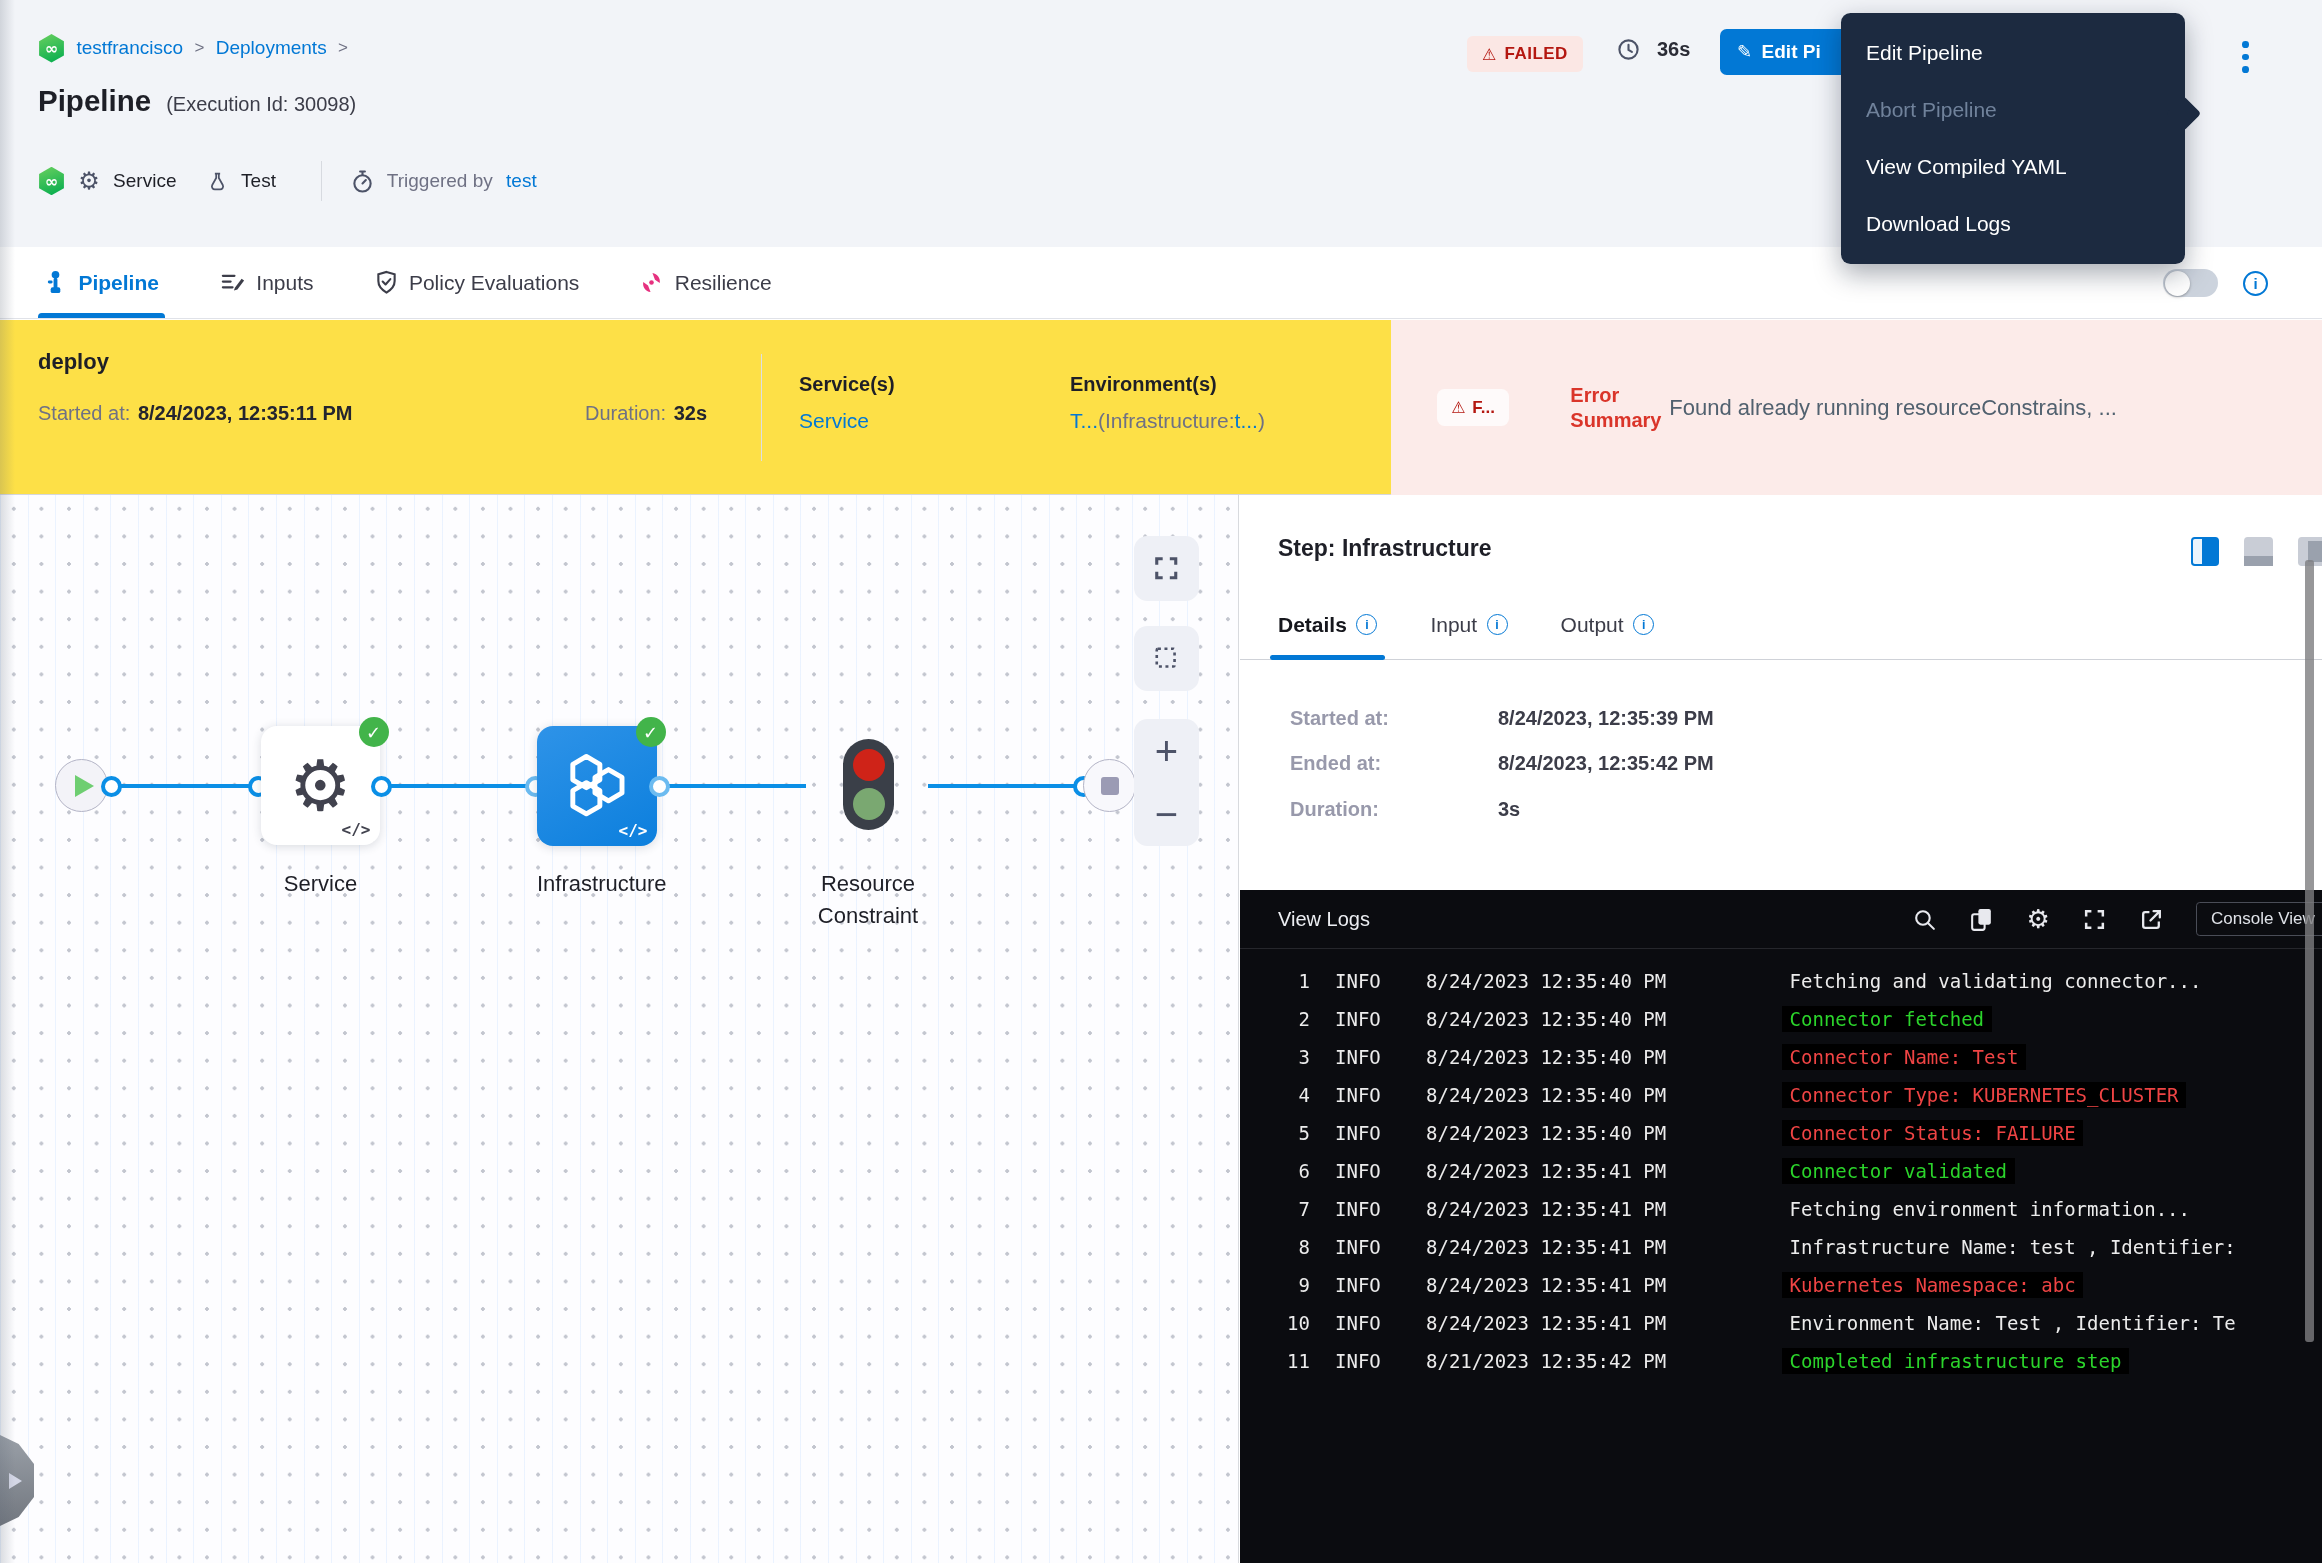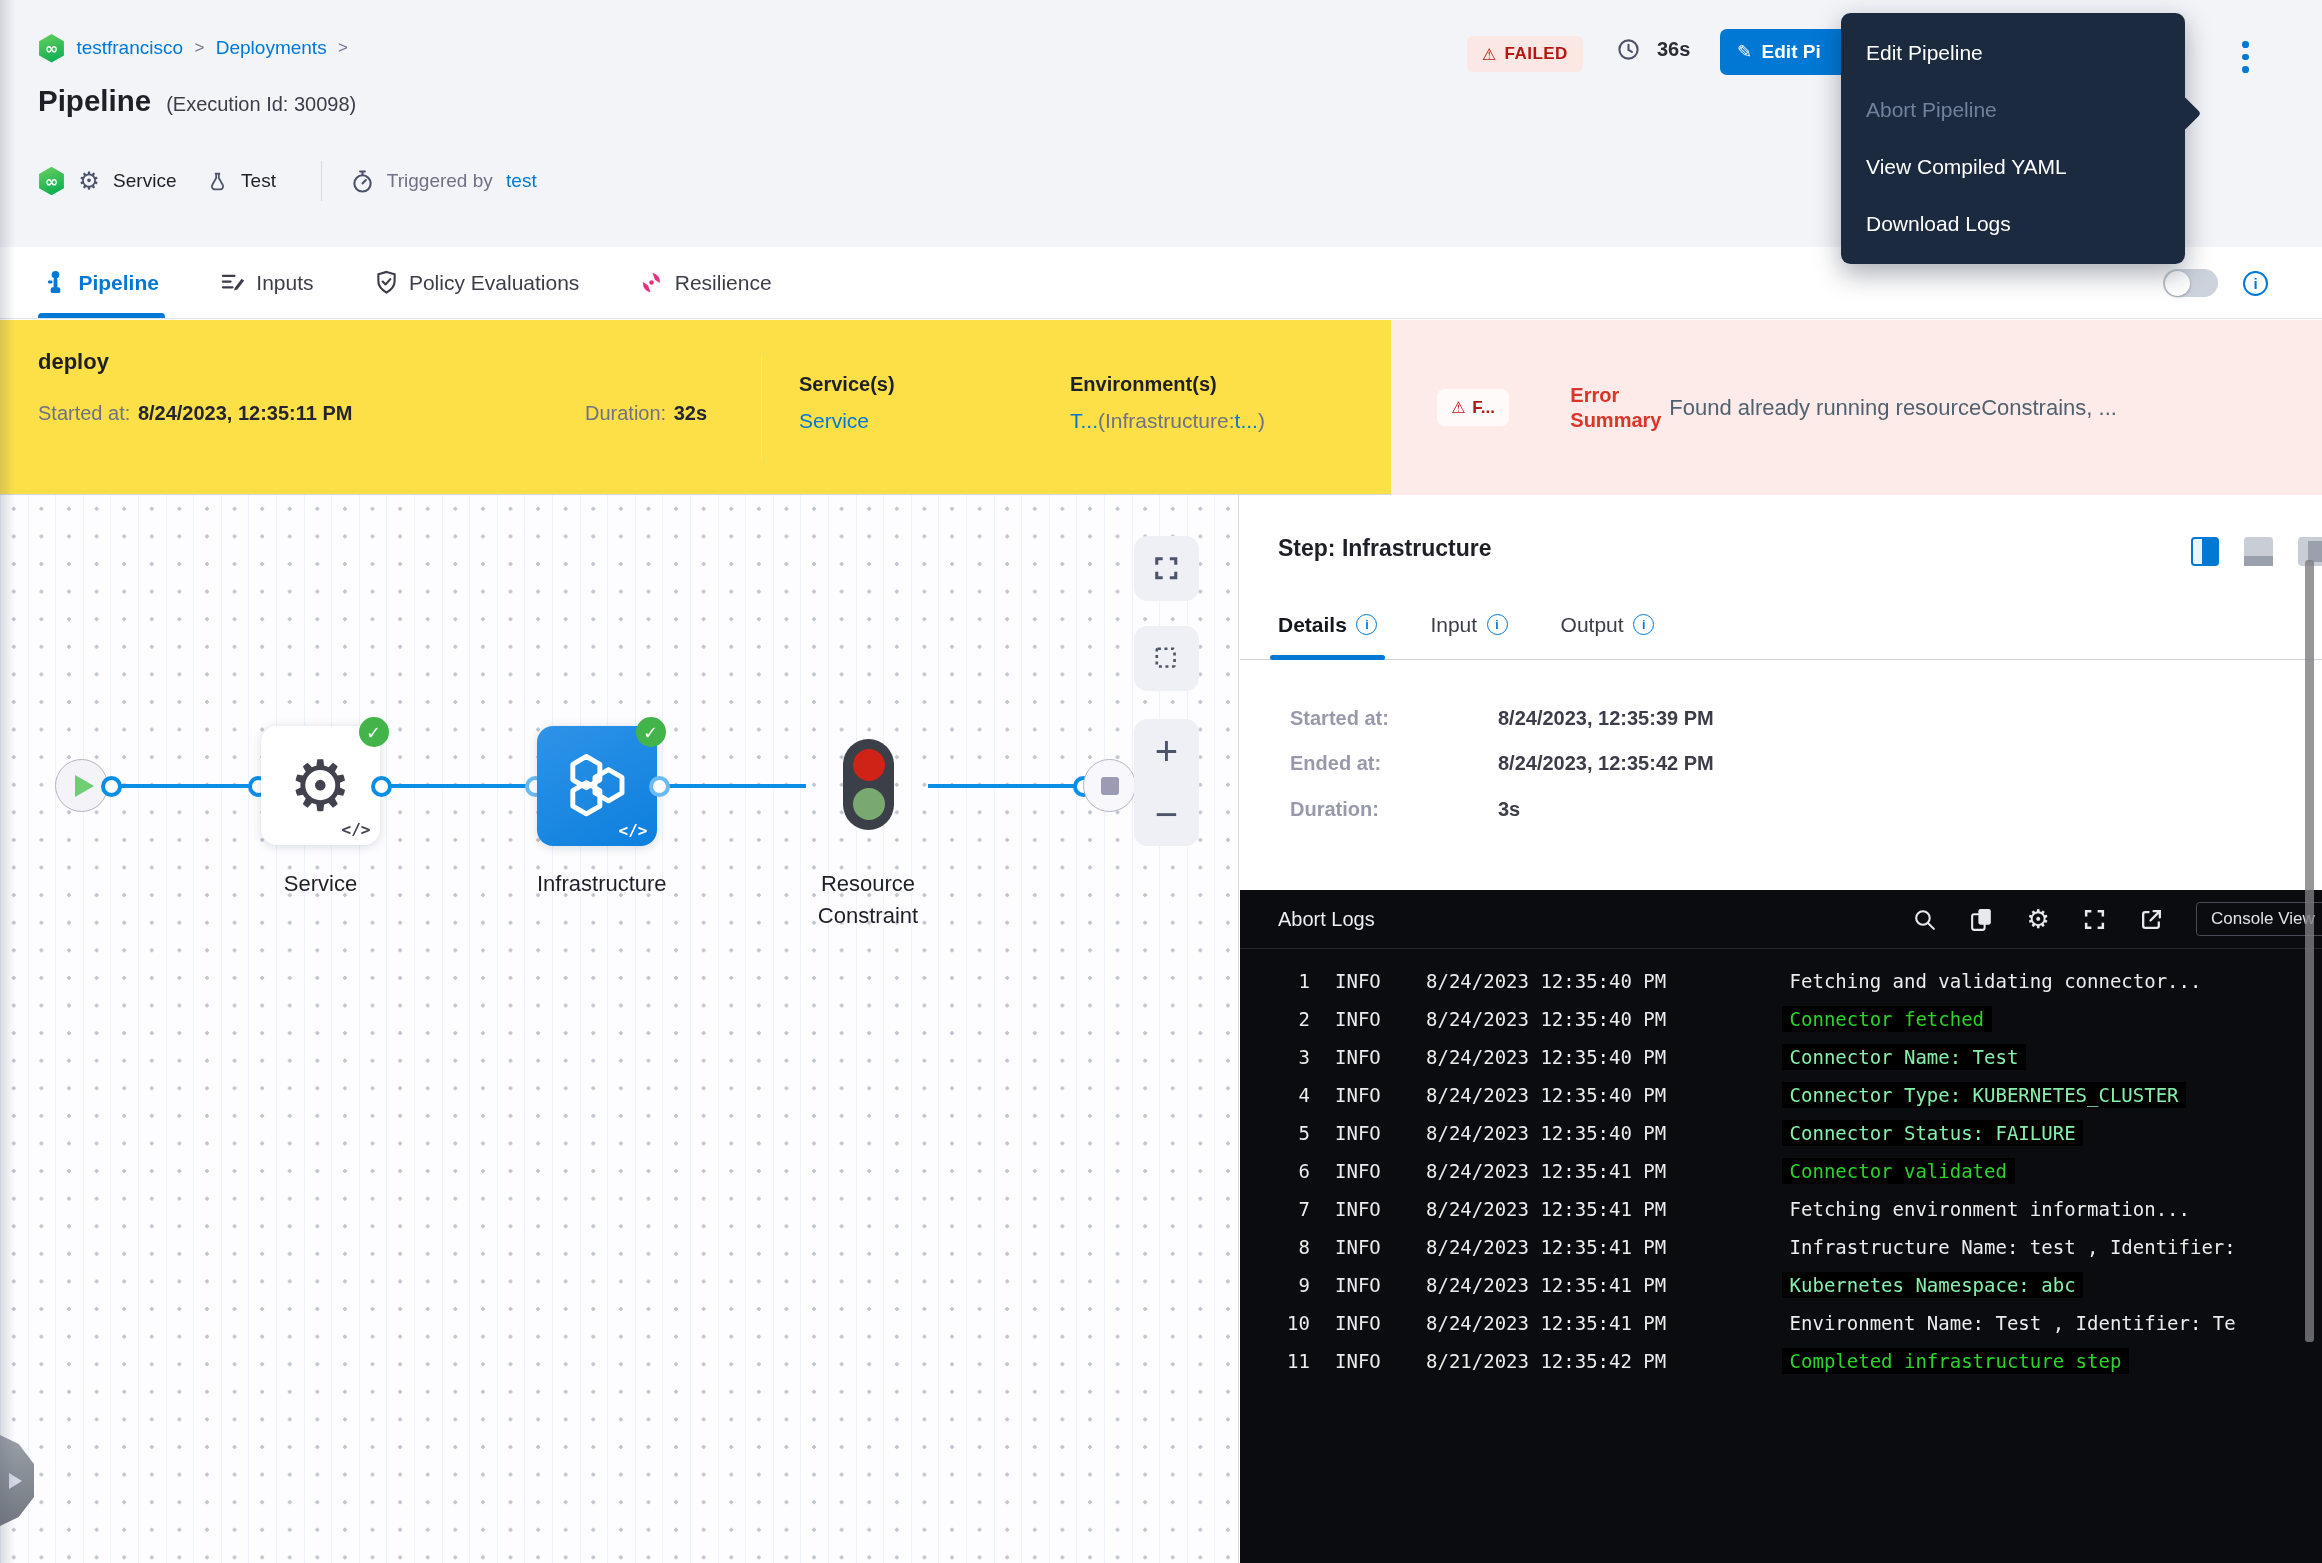--- a/index.html
+++ b/index.html
@@ -162,21 +162,21 @@
   .gear-white { font-family:"DejaVu Sans",sans-serif; font-size:26px; line-height:1; color:#e8e9ee; }
   .console-btn { border:1px solid #4a4d57; border-radius:3.8px; padding:5.7px 14.3px; color:#dfe2e8; font-size:17px; cursor:pointer; }
   .log-lines { position:absolute; left:0; top:72px; width:100%; font-family:"DejaVu Sans Mono",monospace;
     font-size:19px; }
   .log-line { display:flex; align-items:center; height:38px; white-space:nowrap; }
   .ln { width:70px; text-align:right; color:#ececec; }
   .lv { margin-left:25px; width:61px; color:#ececec; }
   .lt { margin-left:30px; width:289px; color:#ececec; }
   .lm { margin-left:67px; padding:1.9px 7.6px; color:#ececec; }
   .lm[data-color="green"]  { color:#2bd42b; background:#000; }
-  .lm[data-color="yellow"] { color:#86efac; background:#000; }
+  .lm[data-color="yellow"] { color:#ef4444; background:#000; }
 
   .scroll-thumb { position:absolute; left:2305px; top:560px; width:8.6px; height:782px; background:rgba(125,125,128,.8);
     border-radius:2.9px; z-index:60; cursor:pointer; }
 
   svg { display:block; }
 </style>
 </head>
 <body>
 
 <header class="header">
@@ -431,21 +431,21 @@
       </div>
 
       <div class="detail-row">
         <span class="dlabel">Duration:</span>
         <span class="dvalue">3s</span>
       </div>
     </div>
 
   <div class="logs">
     <div class="logs-header">
-      <span class="logs-title">Abort Logs</span>
+      <span class="logs-title">View Logs</span>
       <div class="logs-icons">
         <span class="ic">
           <svg width="25" height="25" viewBox="0 0 24 24" fill="none" stroke="#e8e9ee" stroke-width="2">
             <circle cx="10.5" cy="10.5" r="6.5"></circle>
               <path d="M15.5 15.5L21 21" stroke-linecap="round"></path>
           </svg>
         </span>
         <span class="ic">
           <svg width="25" height="27" viewBox="0 0 24 26" fill="none">
             <rect x="3" y="8" width="12" height="15" rx="2" stroke="#e8e9ee" stroke-width="2"></rect>

